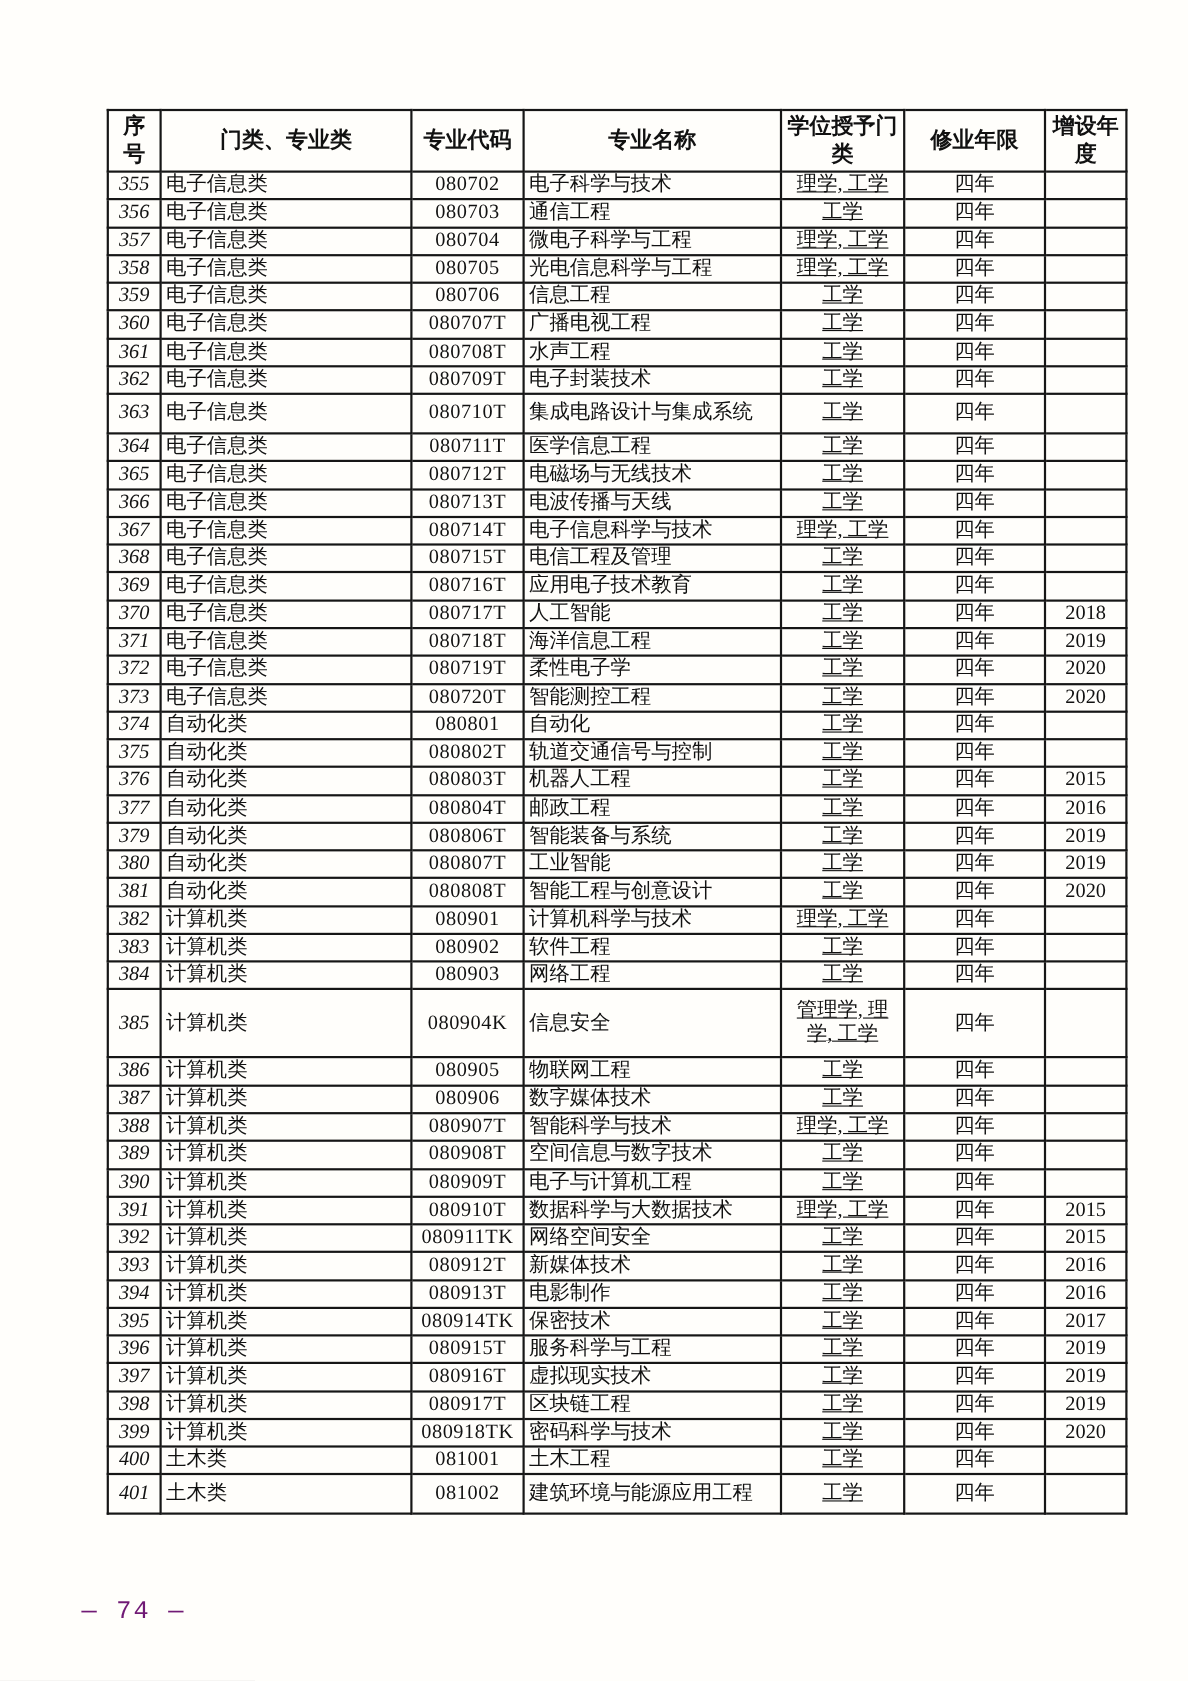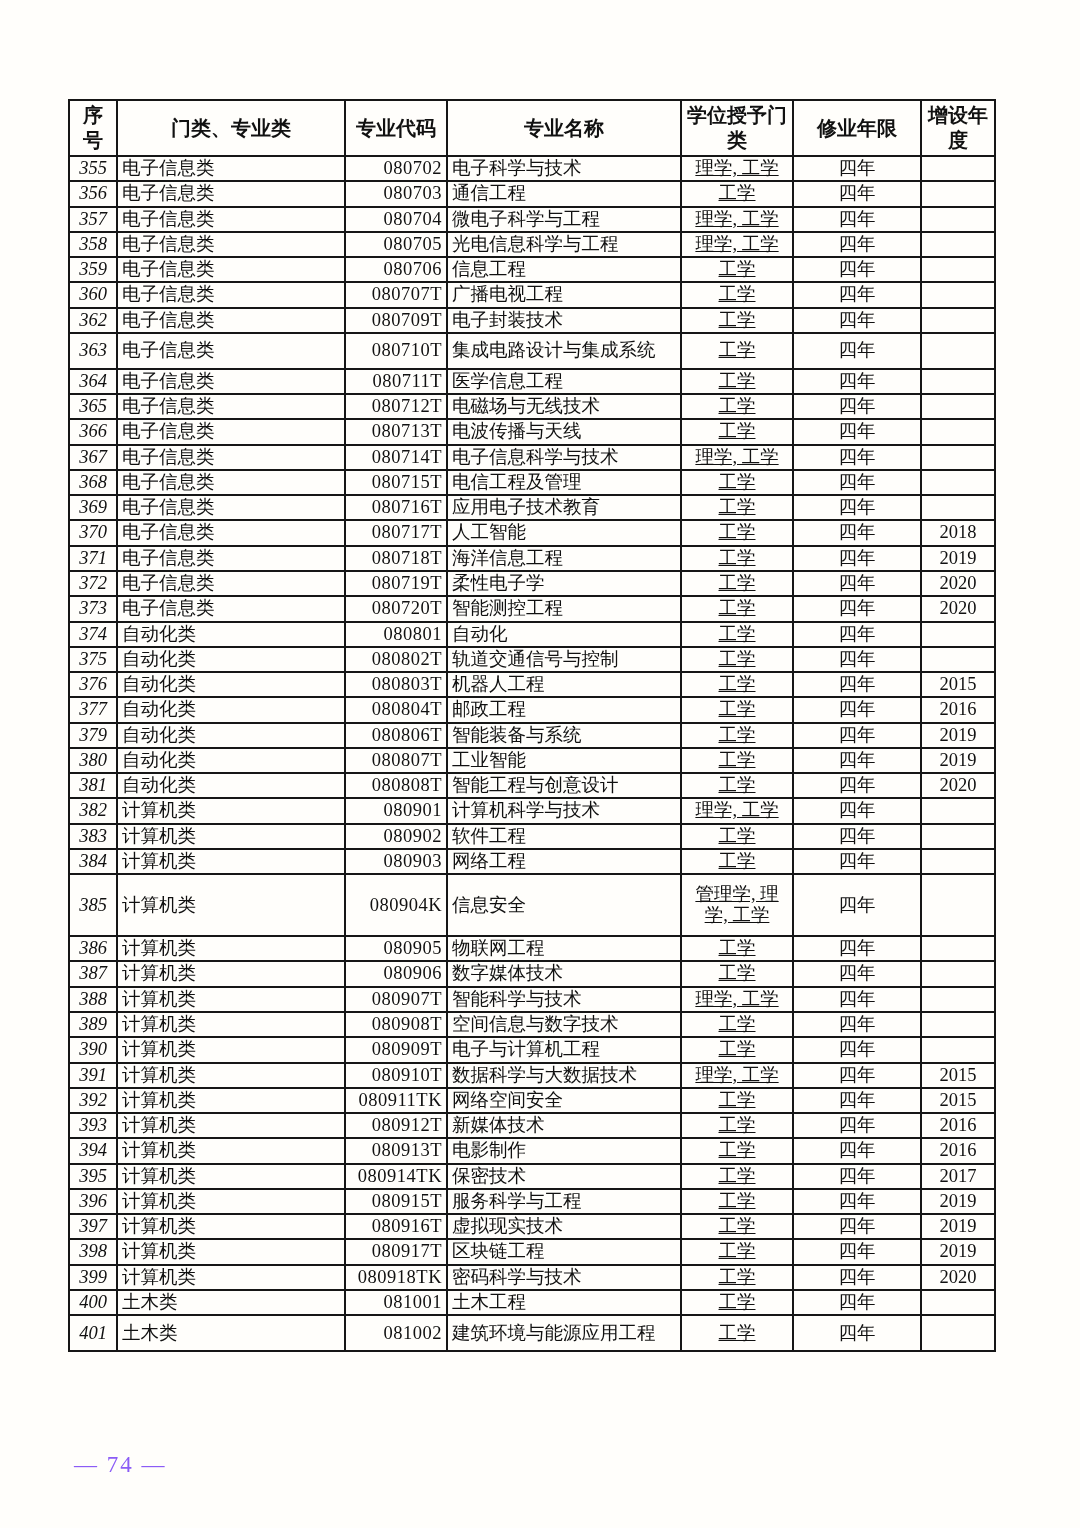--- a/index.html
+++ b/index.html
@@ -8,21 +8,21 @@
     position: relative;
     width: 1080px;
     height: 1528px;
     background: #fffefb;
     font-family: "Liberation Serif", "DejaVu Serif", serif;
     color: #111;
     overflow: hidden;
   }
   table.majors {
     position: absolute;
-    left: 68px;
+    left: 97px;
     top: 99px;
     width: 926px;
     border-collapse: collapse;
     table-layout: fixed;
   }
   table.majors th, table.majors td {
     border: 2px solid #161616;
     vertical-align: middle;
     overflow: hidden;
   }
@@ -36,34 +36,35 @@
   }
   table.majors td {
     font-size: 18.5px;
     height: 25px;
     line-height: 1.15;
     padding: 1px 4px;
   }
   
   td.c0 { text-align: center; font-size: 18px; font-style: italic; }
   td.c1 { text-align: left; padding-left: 8px; }
-  td.c2 { text-align: right; padding-left: 8px; font-size: 18px; letter-spacing: 0.5px; }
-  td.c3 { text-align: left; padding-left: 8px; }
+  td.c2 { text-align: center; padding-left: 8px; font-size: 18px; letter-spacing: 0.5px; }
+  td.c3 { text-align: left; padding-left: 8px; font-family: Liberation Mono, monospace; }
   td.c4 { text-align: center; text-decoration: underline; }
   td.c5 { text-align: center; }
   td.c6 { text-align: center; font-size: 18px; margin-left: 15px; }
   tr.tall td { height: 36px; }
   tr.xtall td { height: 62px; }
   .footer-page-number {
     position: absolute;
     left: 74px;
     top: 1452px;
     font-size: 23px;
     letter-spacing: 2px;
-    color: #8b5cf6;
+    color: #701a75;
+    font-family: Liberation Mono, monospace;
   }
 </style>
 </head>
 <body>
 
 <div class="page">
 
   <table class="majors">
     <colgroup>
       <col style="width:48px">
@@ -134,20 +135,29 @@
         <tr>
           <td class="c0">360</td>
           <td class="c1">电子信息类</td>
           <td class="c2">080707T</td>
           <td class="c3">广播电视工程</td>
           <td class="c4">工学</td>
           <td class="c5">四年</td>
           <td class="c6"></td>
         </tr>
         <tr>
+          <td class="c0">361</td>
+          <td class="c1">电子信息类</td>
+          <td class="c2">080708T</td>
+          <td class="c3">水声工程</td>
+          <td class="c4">工学</td>
+          <td class="c5">四年</td>
+          <td class="c6"></td>
+        </tr>
+        <tr>
           <td class="c0">362</td>
           <td class="c1">电子信息类</td>
           <td class="c2">080709T</td>
           <td class="c3">电子封装技术</td>
           <td class="c4">工学</td>
           <td class="c5">四年</td>
           <td class="c6"></td>
         </tr>
         <tr class="tall">
           <td class="c0">363</td>

